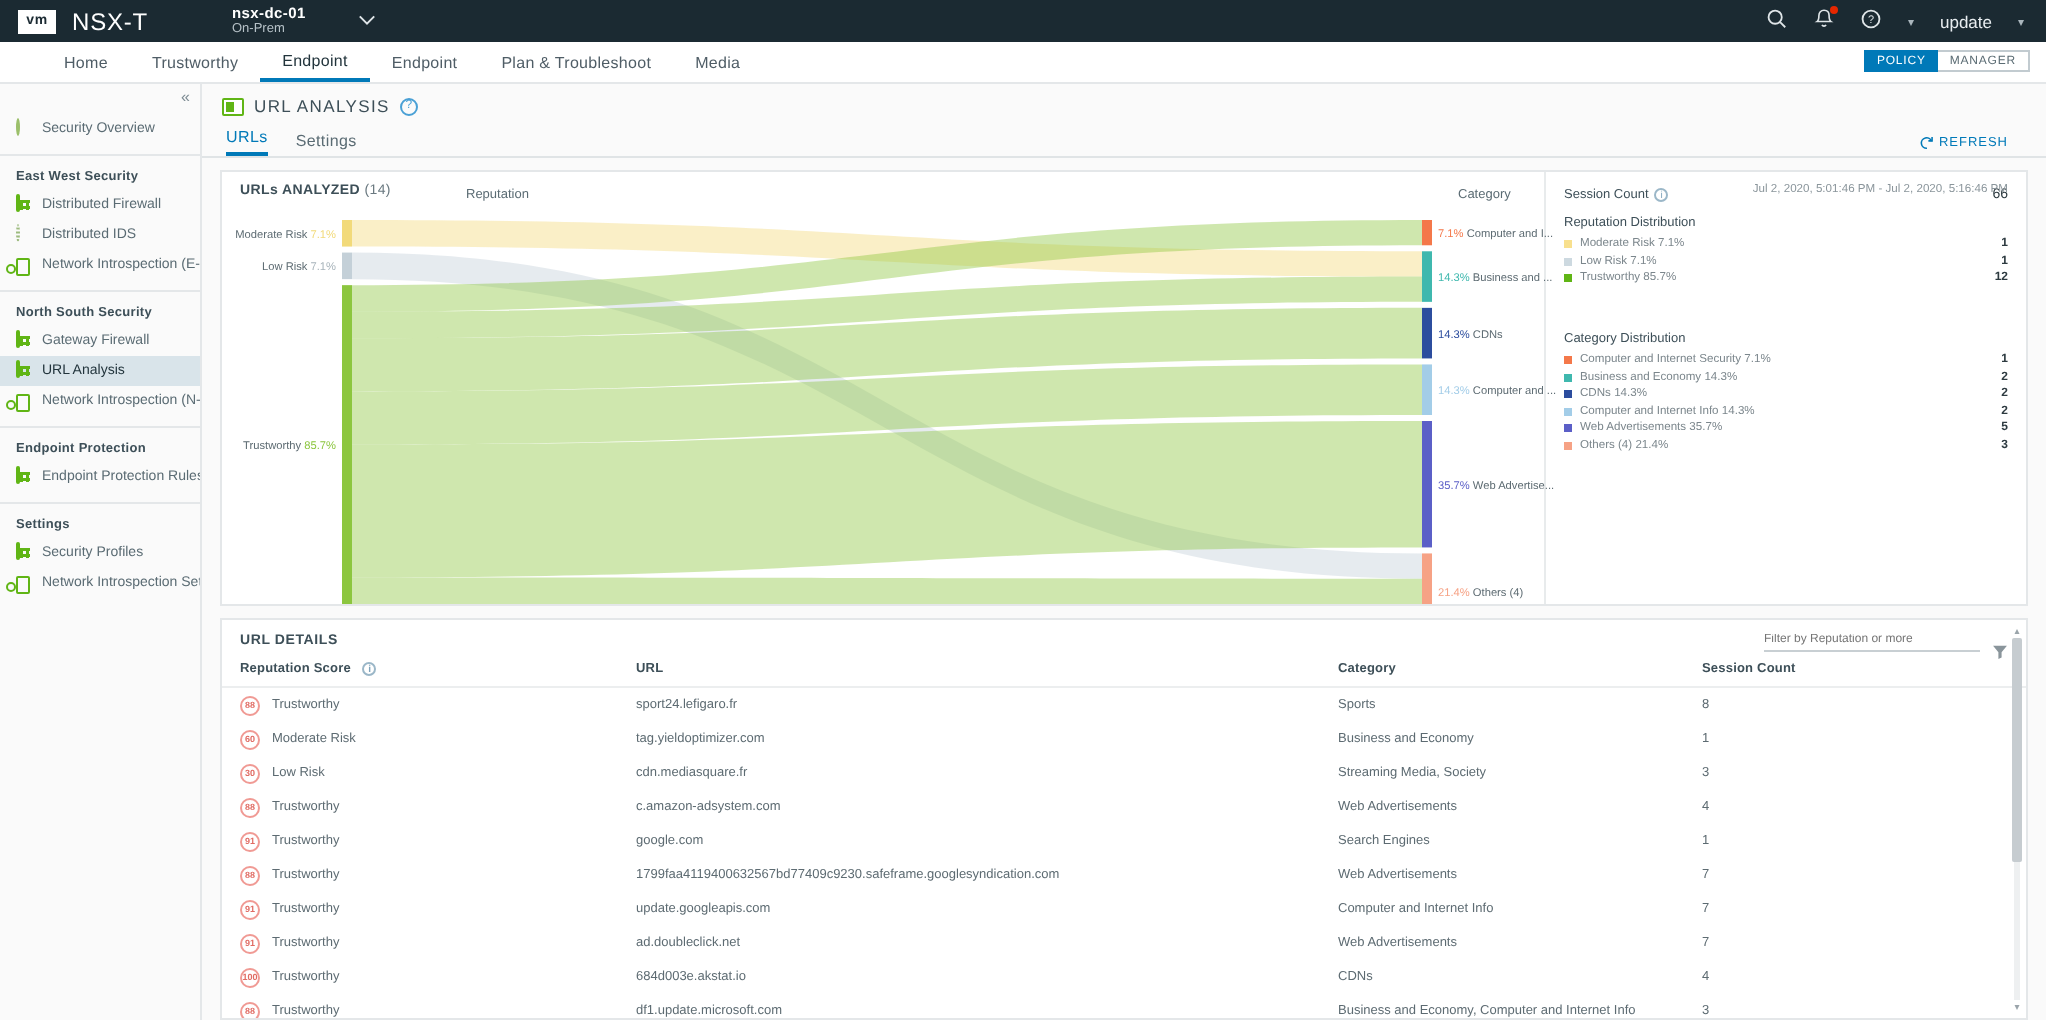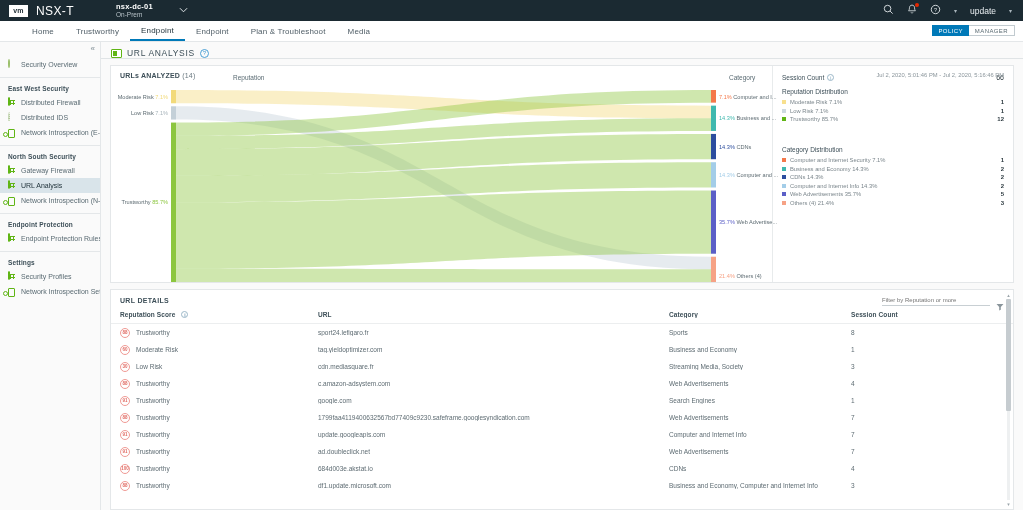--- a/index.html
+++ b/index.html
@@ -287,20 +287,31 @@
     </div>
 
     <div class="main">
 
       <div class="page-head">
         <div class="page-title-row">
           <span class="pt-icon"></span>
           <span class="page-title">URL ANALYSIS</span>
           <span class="help-i">?</span>
         </div>
+        <div class="tabrow">
+          <div class="tab active">URLs</div>
+          <div class="tab">Settings</div>
+          <div class="refresh">
+            <svg width="7" height="7" viewBox="0 0 8 8">
+                <path d="M6.6 3A3 3 0 104 7" stroke="#0079b8" stroke-width=".9" fill="none"></path>
+                <path d="M6.9 0.6v2.2H4.8" stroke="#0079b8" stroke-width=".9" fill="none"></path>
+              </svg>
+            <span>REFRESH</span>
+          </div>
+        </div>
       </div>
       <div class="tabline"></div>
 
       <div class="content">
 
         <div class="card card-analyzed">
           <div class="ca-head">
             <b>URLs ANALYZED</b>
             <span>(14)</span>
           </div>

